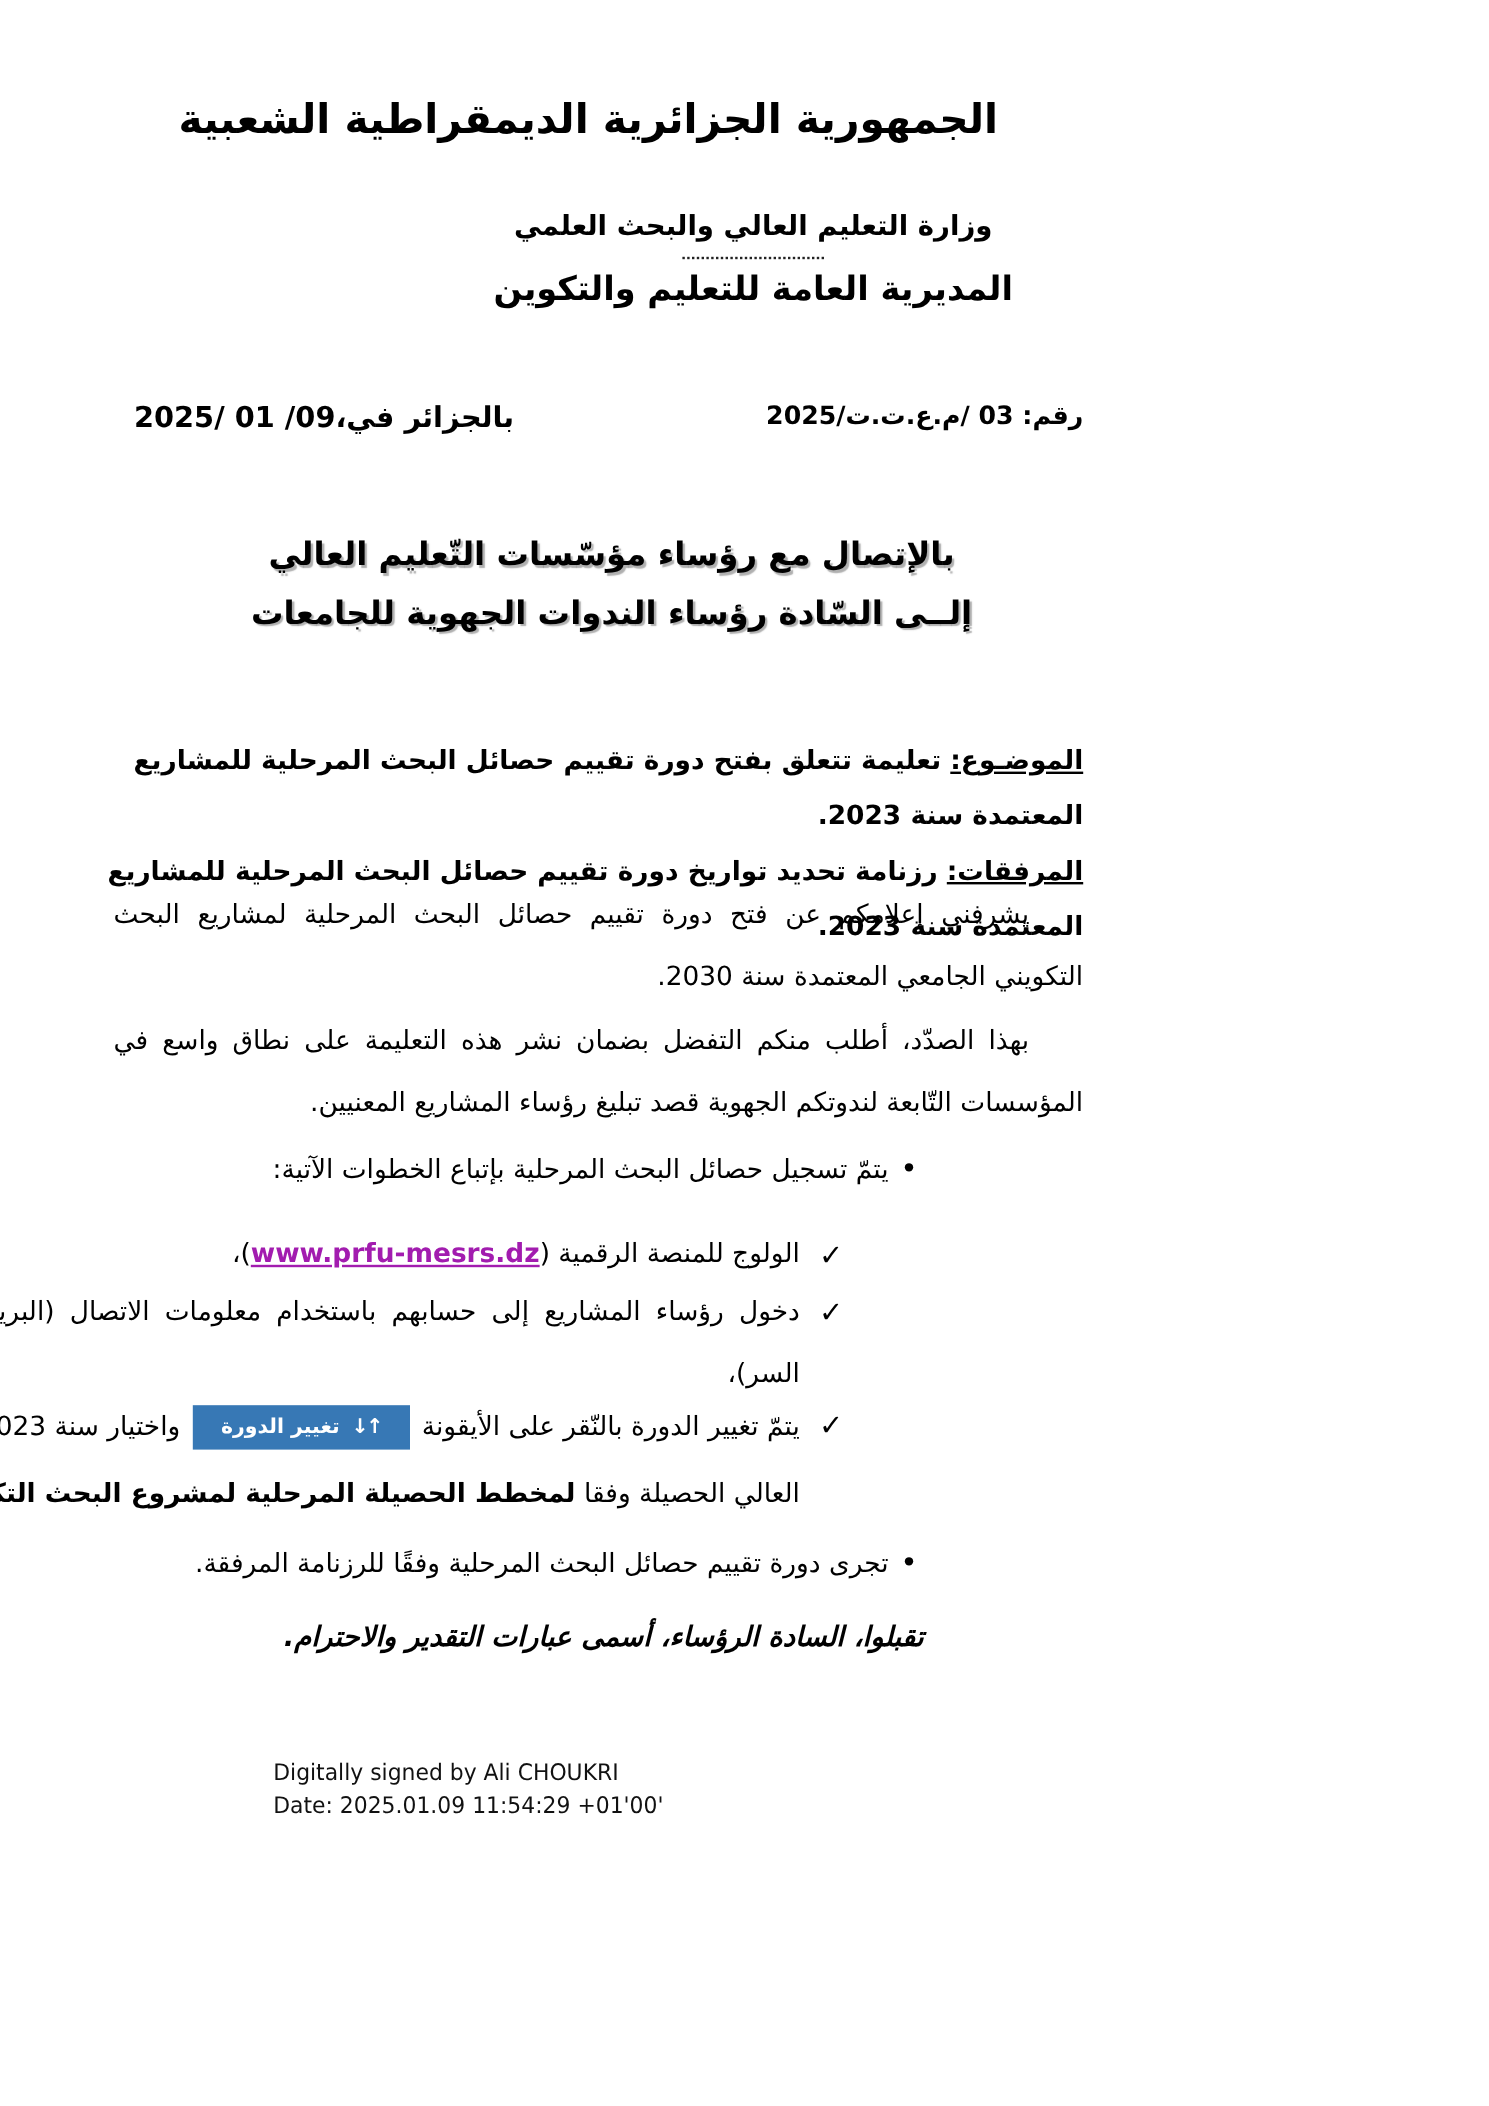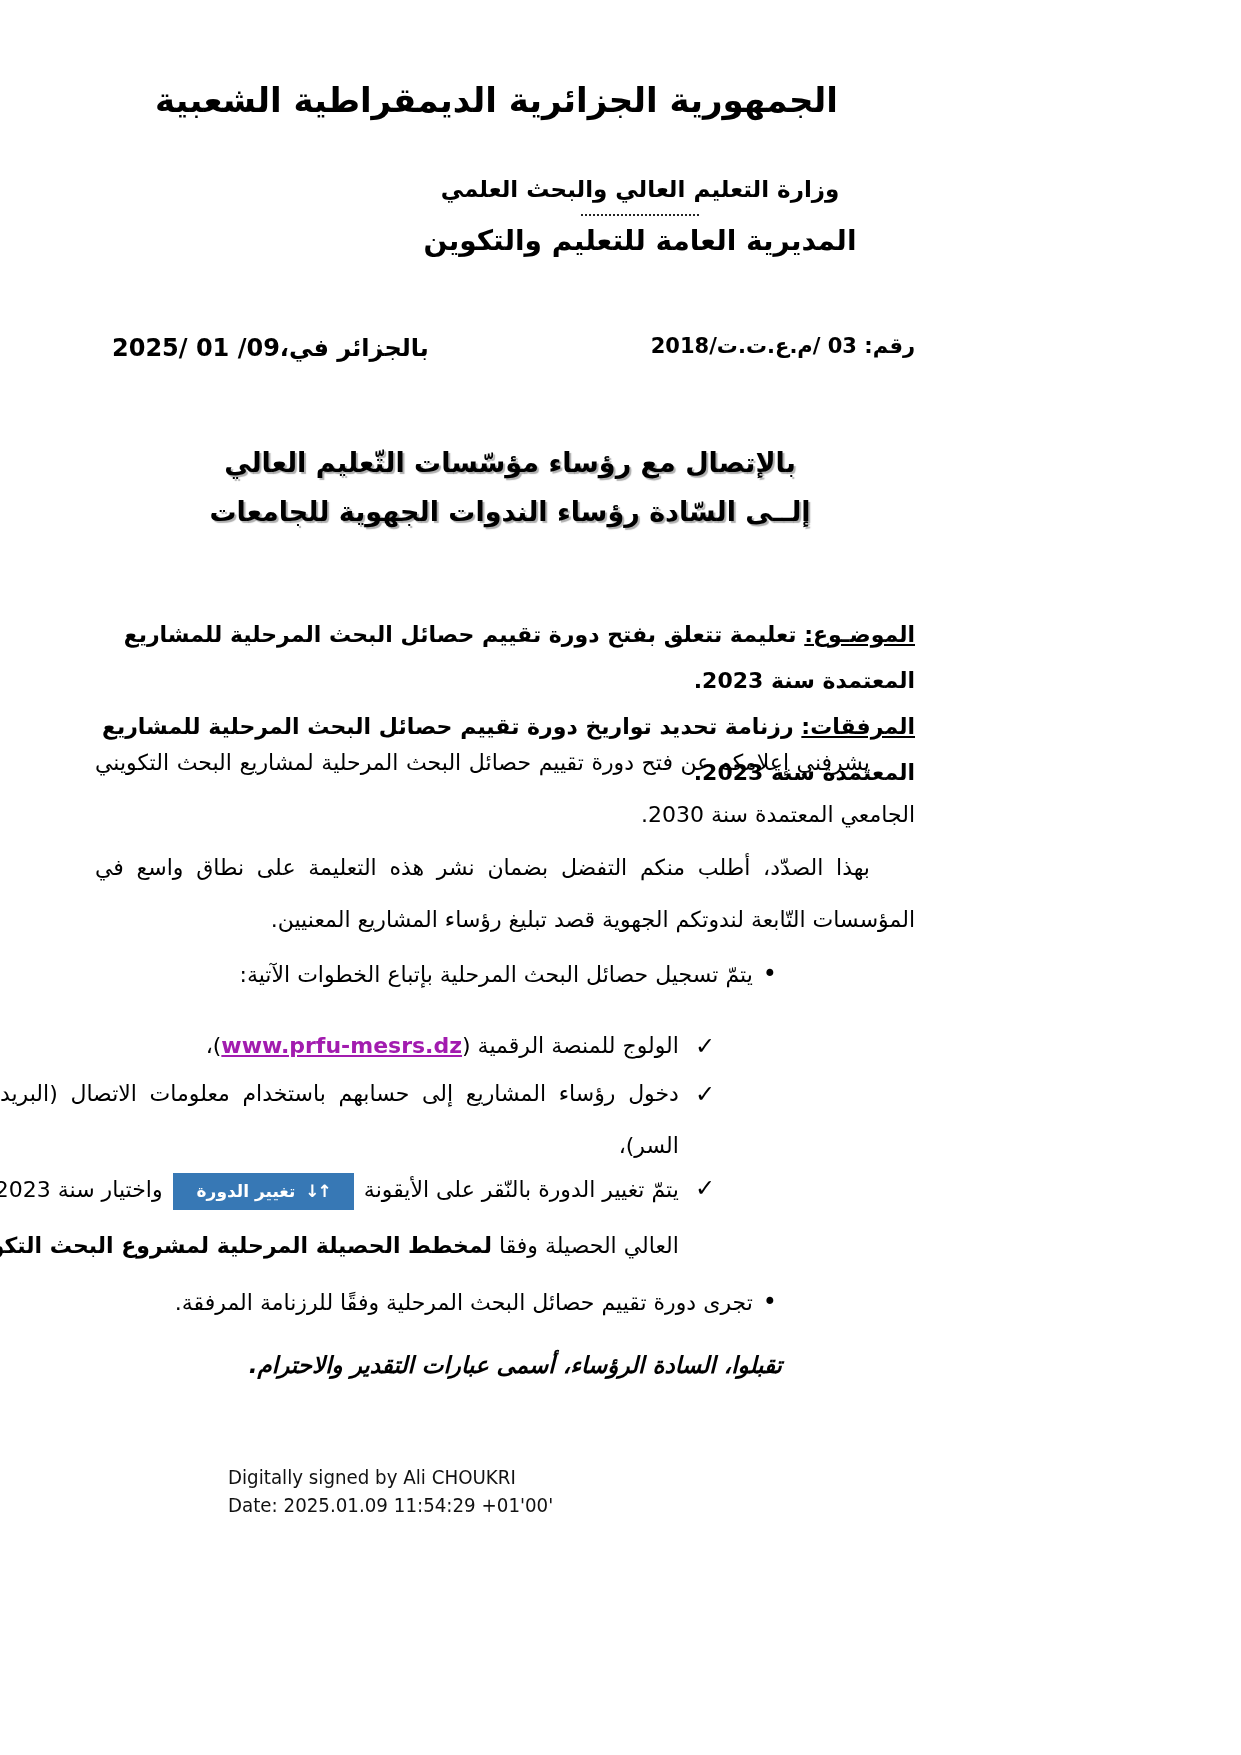--- a/index.html
+++ b/index.html
@@ -5,21 +5,20 @@
   html, body { margin: 0; padding: 0; background: #ffffff; }
   .page {
     position: relative;
     width: 981px;
     height: 1755px;
     background: #ffffff;
     direction: rtl;
     font-family: "DejaVu Sans", sans-serif;
     color: #000000;
     overflow: hidden;
-    padding-left: 12px;
   }
 
   
   .republic-title {
     position: absolute;
     top: 80px; left: 0; width: 100%;
     text-align: center;
     font-size: 34px;
     font-weight: 700;
     letter-spacing: 1px;
@@ -179,21 +178,21 @@
 <div class="page">
 
   <div class="republic-title">الجمهورية الجزائرية الديمقراطية الشعبية</div>
 
   <div class="ministry-block">
     <div class="ministry-line">وزارة التعليم العالي والبحث العلمي</div>
     <hr class="dotted-divider">
     <div class="directorate-line">المديرية العامة للتعليم والتكوين</div>
   </div>
 
-  <div class="ref-number">رقم: 03 /م.ع.ت.ت/2018</div>
+  <div class="ref-number">رقم: 03 /م.ع.ت.ت/2025</div>
   <div class="place-date">بالجزائر في،09/ 01 /2025</div>
 
   <div class="addressee">
     <div>بالإتصال مع رؤساء مؤسّسات التّعليم العالي</div>
     <div>إلــى السّادة رؤساء الندوات الجهوية للجامعات</div>
   </div>
 
   <div class="subject-block">
     <div><span class="underlined-label">الموضـوع:</span><span> تعليمة تتعلق بفتح دورة تقييم حصائل البحث المرحلية للمشاريع المعتمدة سنة 2023.</span></div>
     <div><span class="underlined-label">المرفقات:</span><span> رزنامة تحديد تواريخ دورة تقييم حصائل البحث المرحلية للمشاريع المعتمدة سنة 2023.</span></div>

